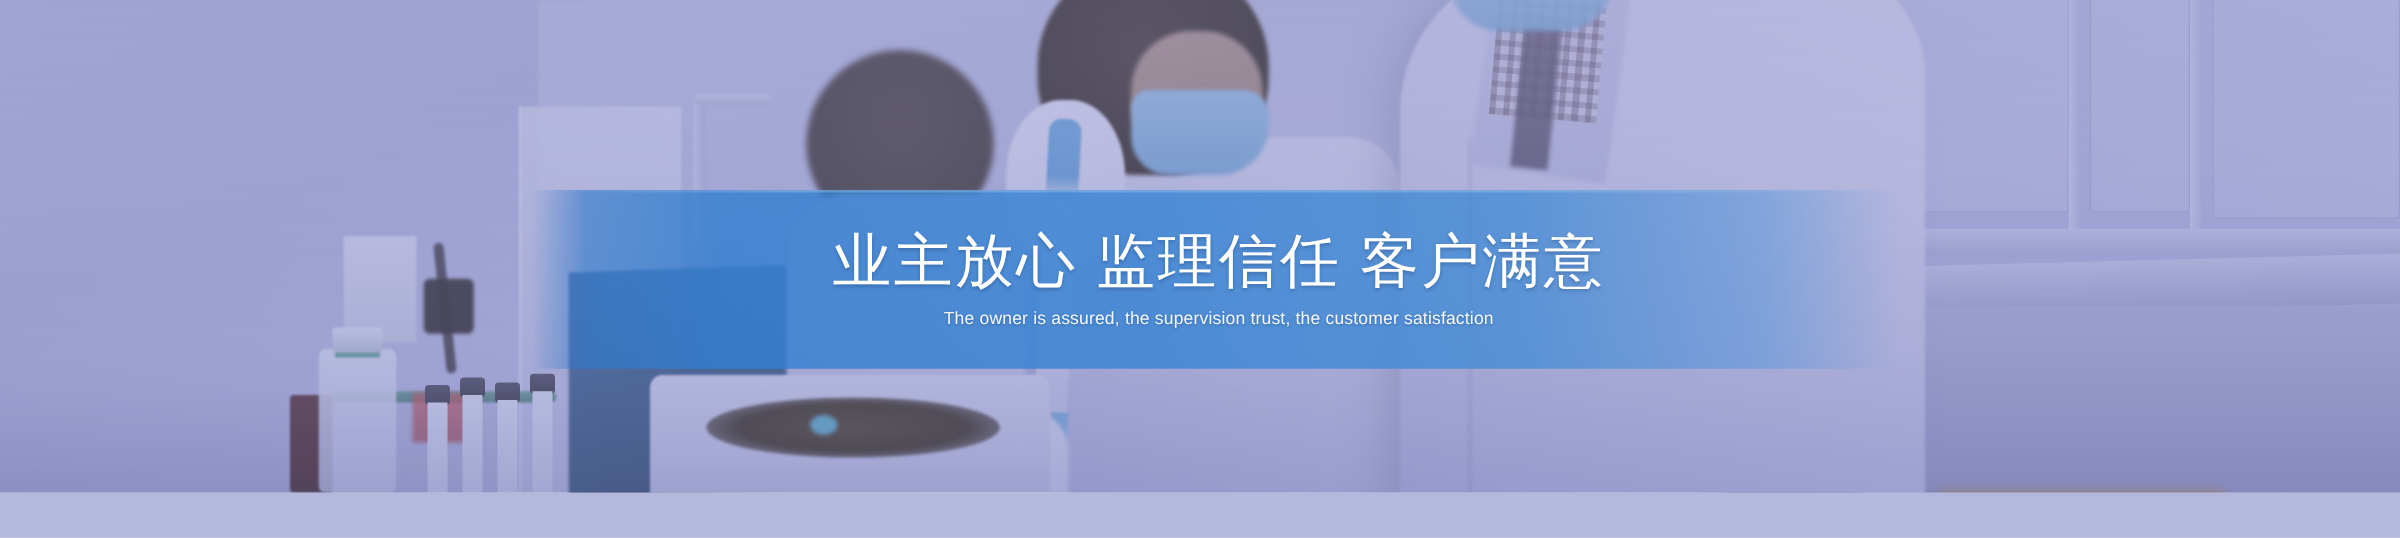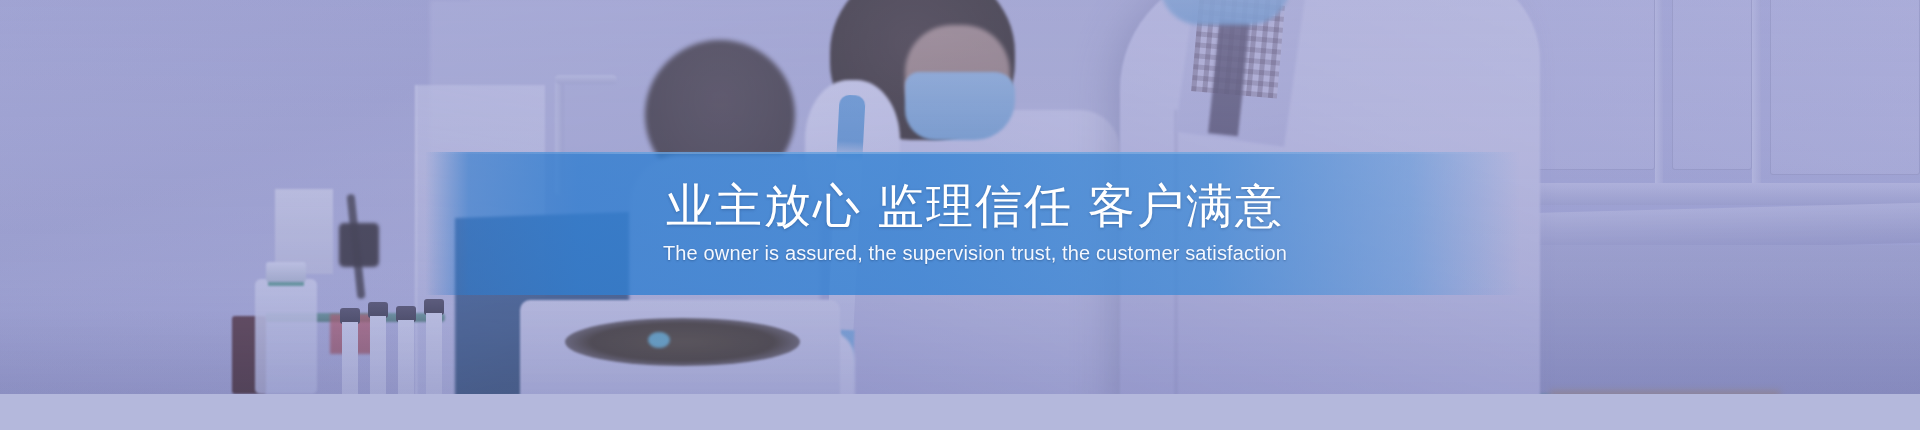--- a/index.html
+++ b/index.html
@@ -313,21 +313,21 @@
     color:#ffffff;
     font-size:47px;
     line-height:1.02;
     letter-spacing:2px;
     font-weight:400;
     white-space:nowrap;
     text-shadow:0 1px 3px rgba(20,50,95,.33);
   }
   .subhead{
     color:#f4f8ff;
-    font-size:20px;
+    font-size:14px;
     letter-spacing:.15px;
     margin-top:13px;
     white-space:nowrap;
     font-weight:400;
     text-shadow:0 1px 2px rgba(20,50,95,.40);
   }
 </style>
 </head>
 <body>
 

